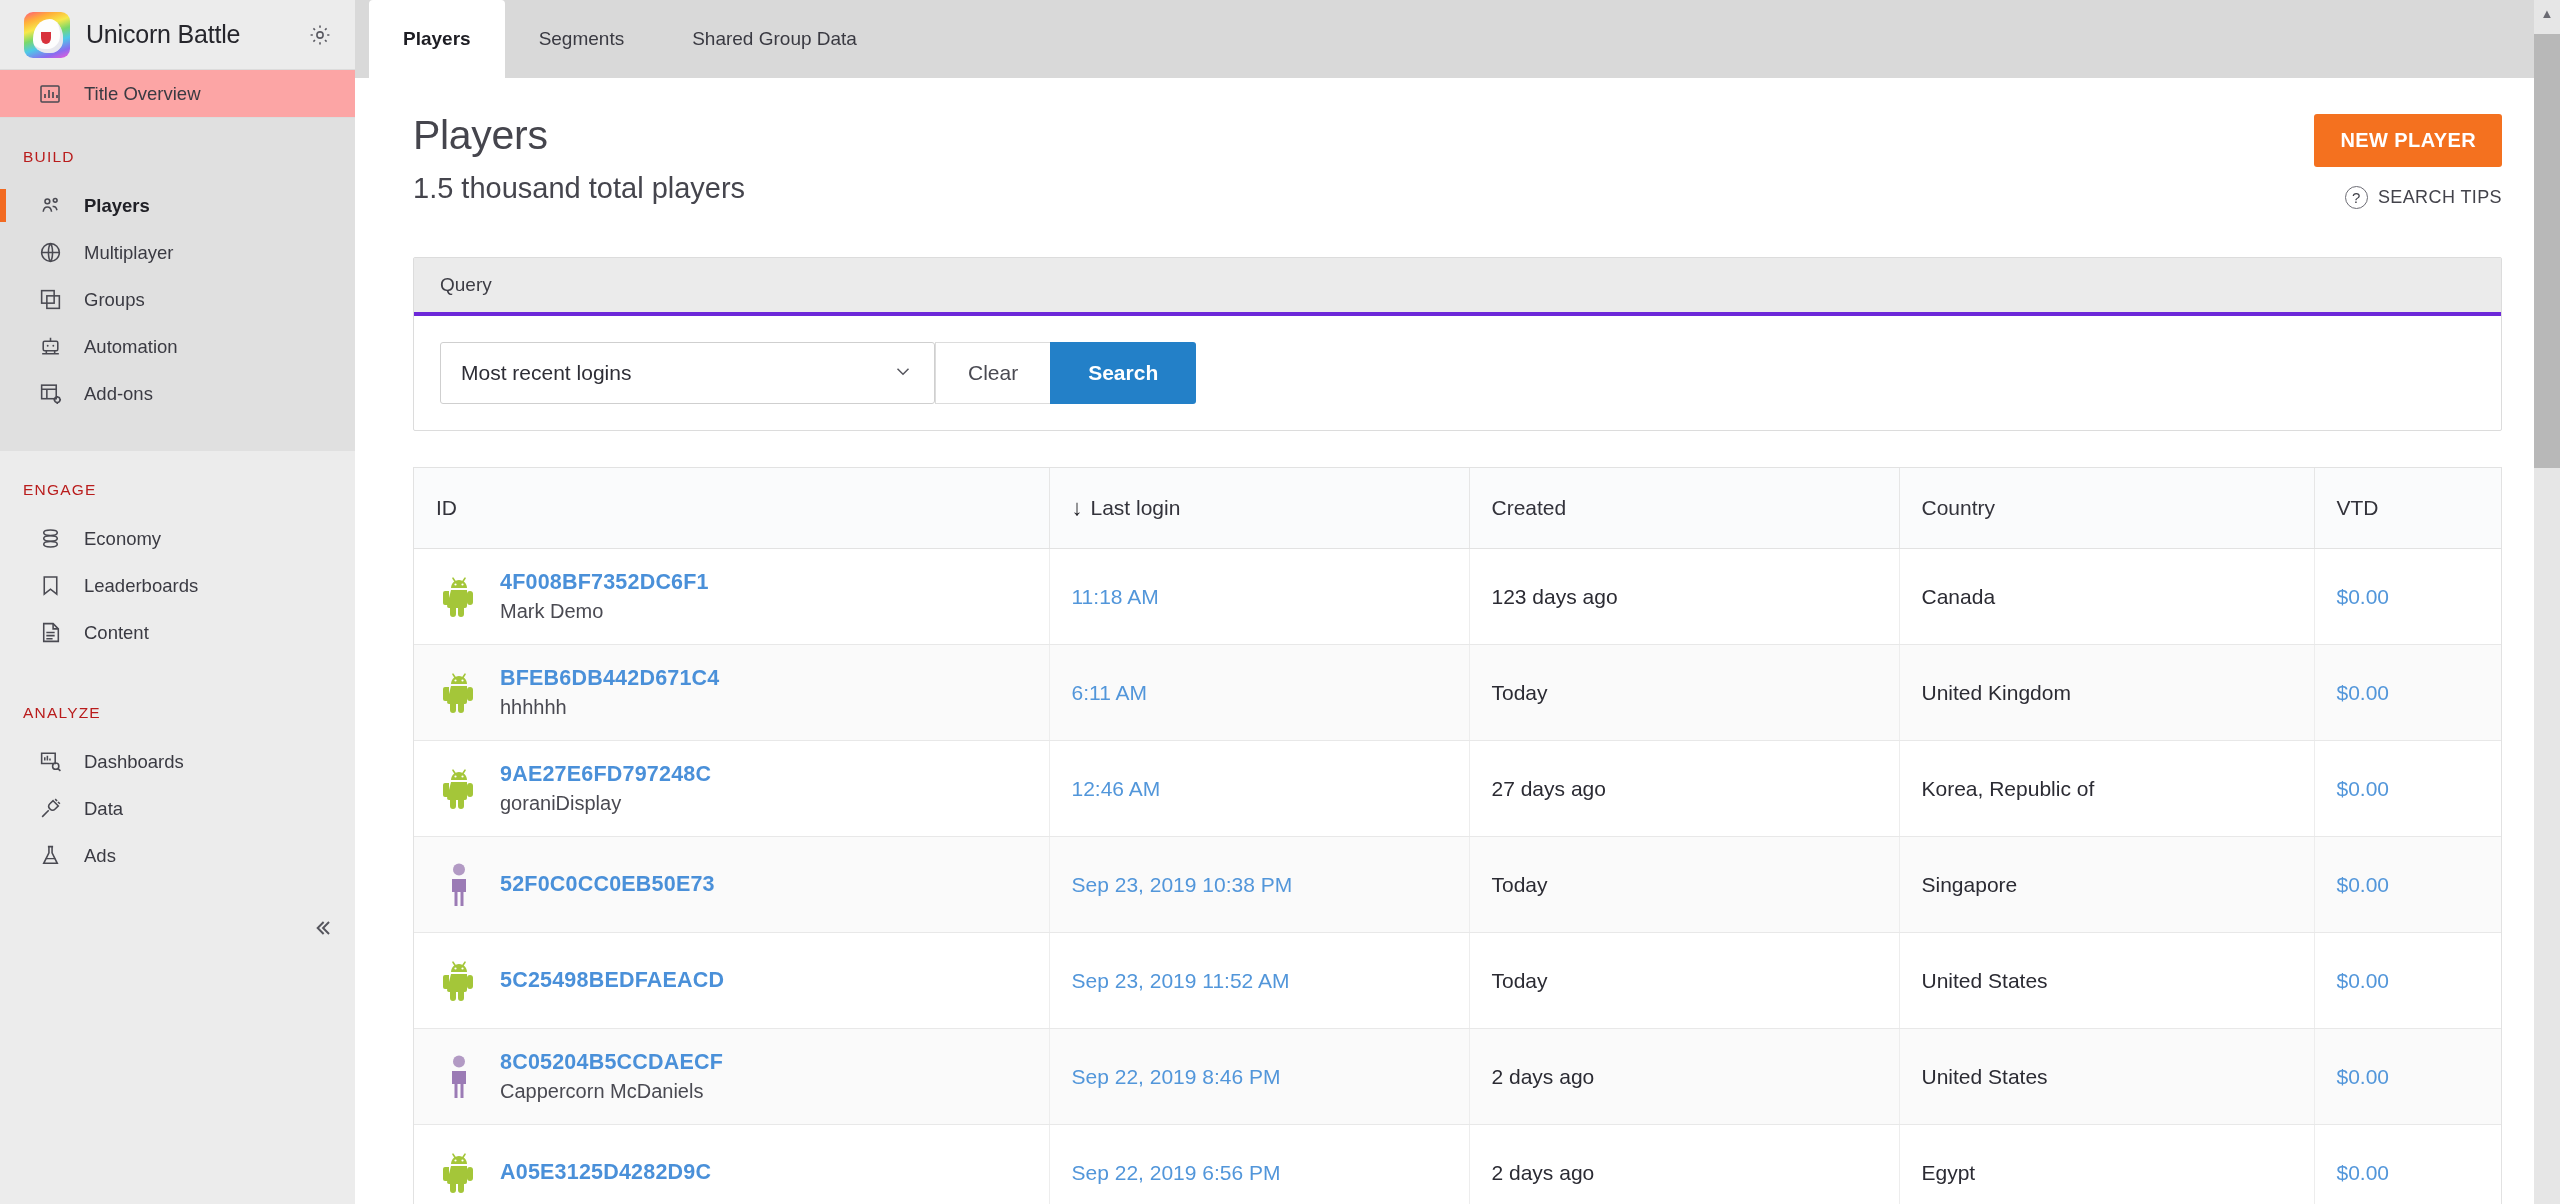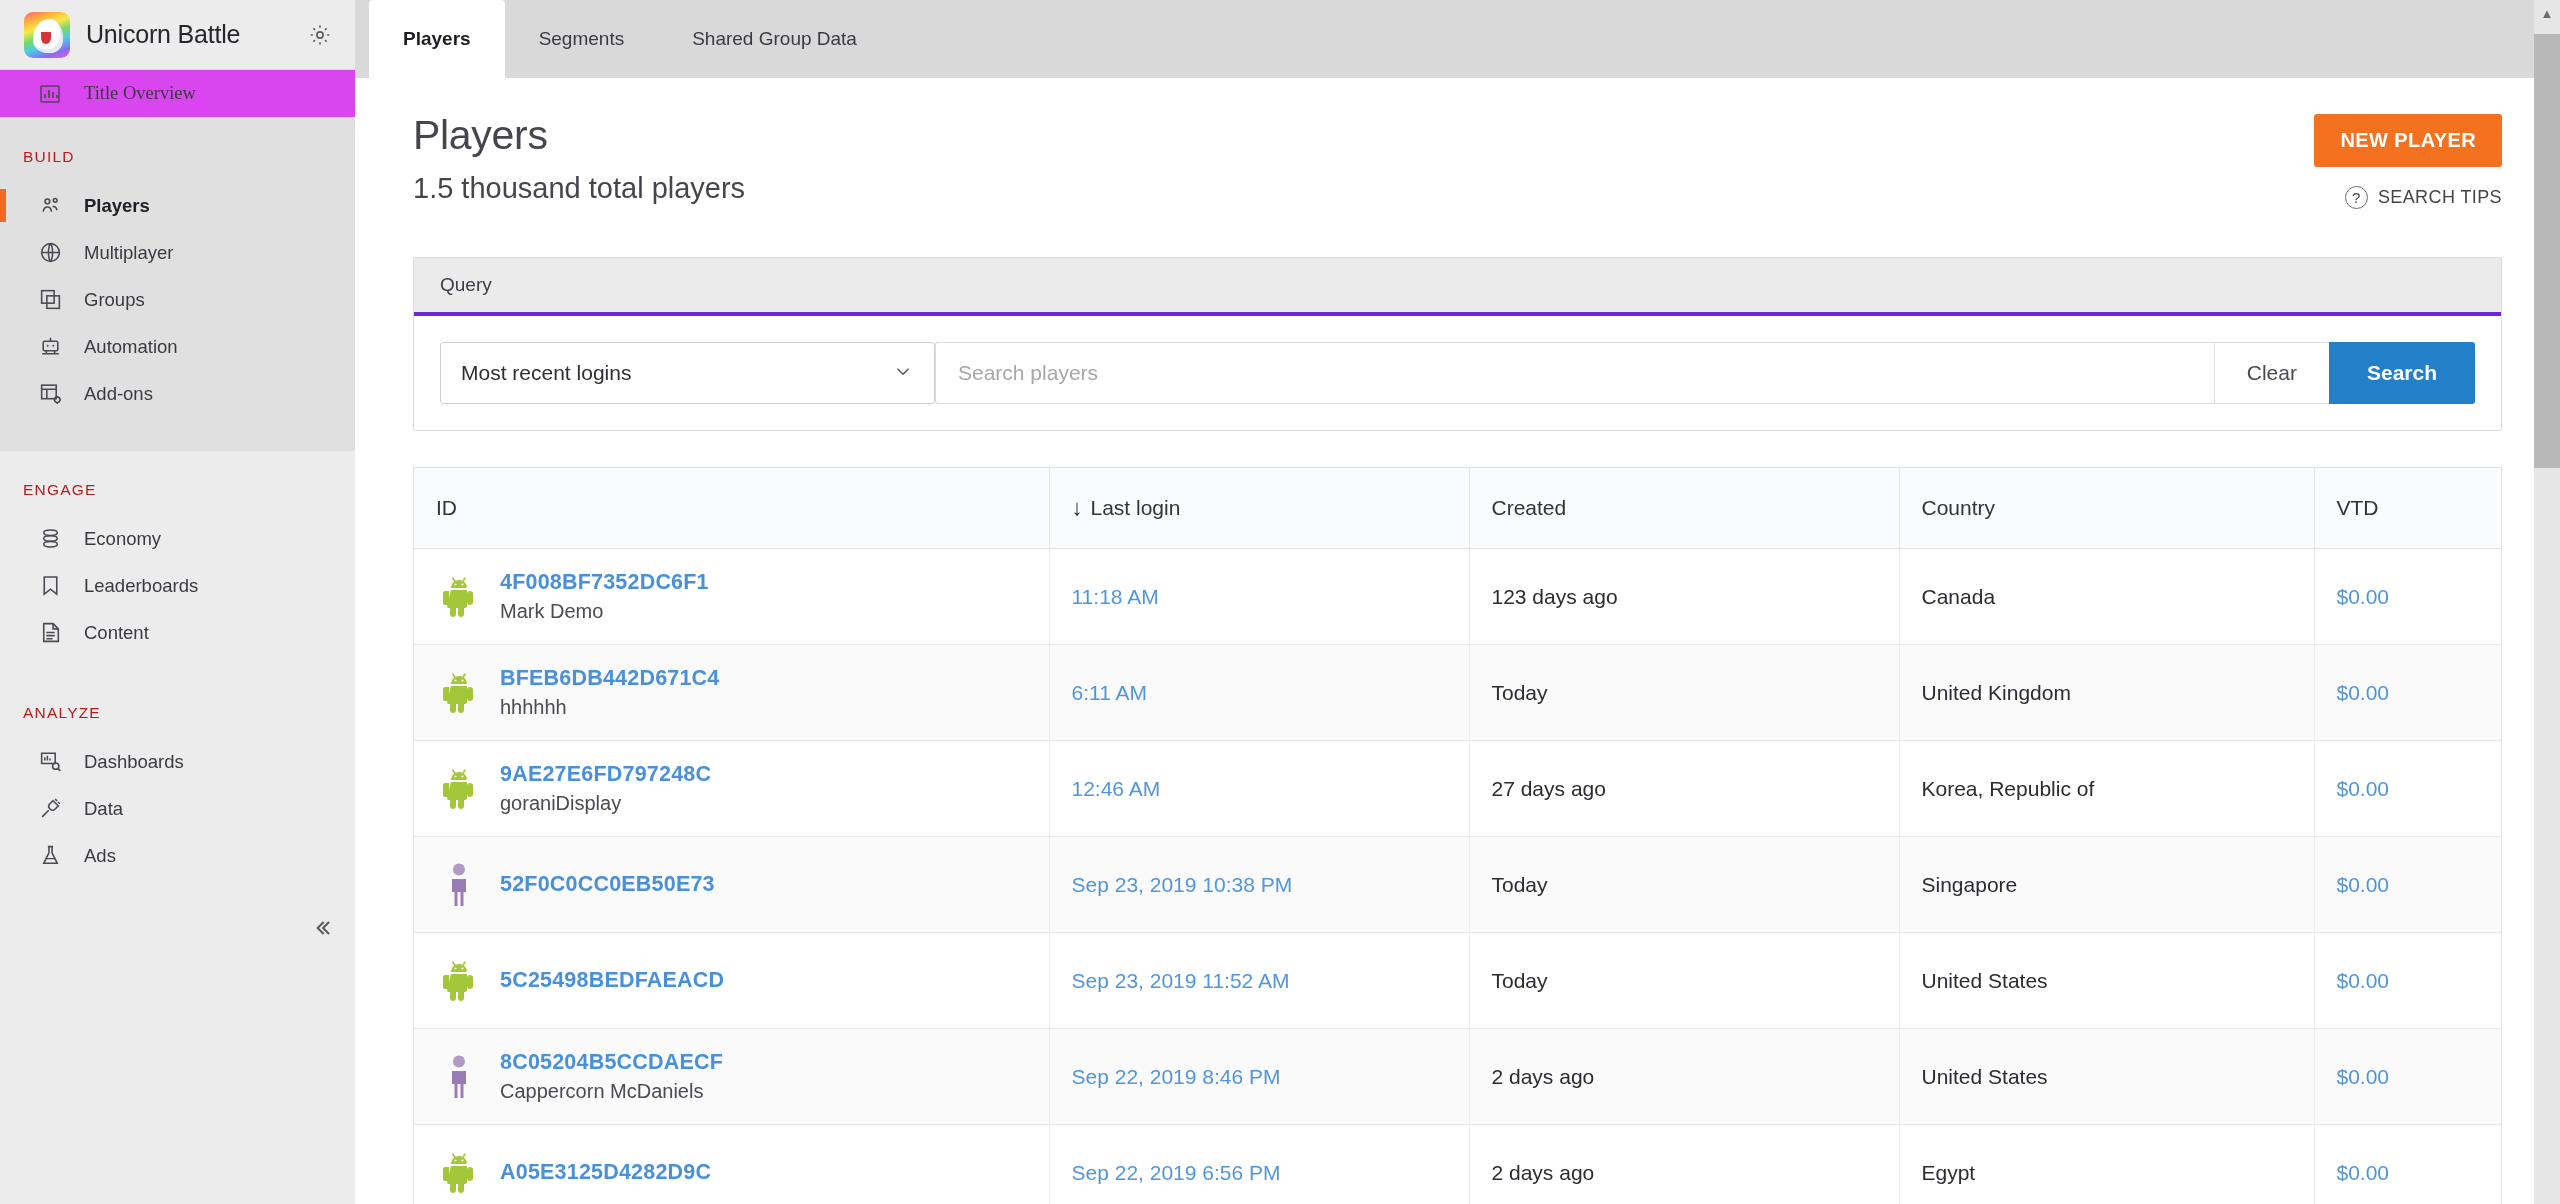--- a/index.html
+++ b/index.html
@@ -52,21 +52,21 @@
   .brand-name {
     font-size: 25px; font-weight: normal; color: #26262c;
     letter-spacing: -.2px; white-space: nowrap;
   }
   .brand-gear {
     margin-left: auto; width: 26px; height: 26px;
     display: flex; align-items: center; justify-content: center;
     color: #5a5a62; cursor: pointer;
   }
 
-  .nav-top { background: #d946ef; font-family: Liberation Serif, serif; }
+  .nav-top { background: #fca5a5; }
   .nav-item {
     display: flex; align-items: center;
     height: 47px; padding-left: 38px;
     position: relative; cursor: pointer;
     color: #3a3a42; font-size: 18.5px;
   }
   .nav-item .ico {
     width: 30px; flex: 0 0 30px;
     display: flex; align-items: center; justify-content: flex-start;
     color: #4a4a52; margin-right: 16px;
@@ -414,21 +414,20 @@
         <div class="query-body">
           <div class="select-box">
             <span>Most recent logins</span>
             <span class="chev">
               <svg width="22" height="22" viewBox="0 0 24 24" fill="none" stroke="currentColor" stroke-width="1.6">
                 <path d="M6 9.5l6 6 6-6"></path>
               </svg>
             </span>
           </div>
           <div class="search-wrap">
-            <input class="search-input" type="text" placeholder="Search players" style="">
             <button class="btn-clear">Clear</button>
             <button class="btn-search">Search</button>
           </div>
         </div>
       </div>
 
       <div class="table-wrap">
         <table>
           <colgroup>
             <col class="col-id">

